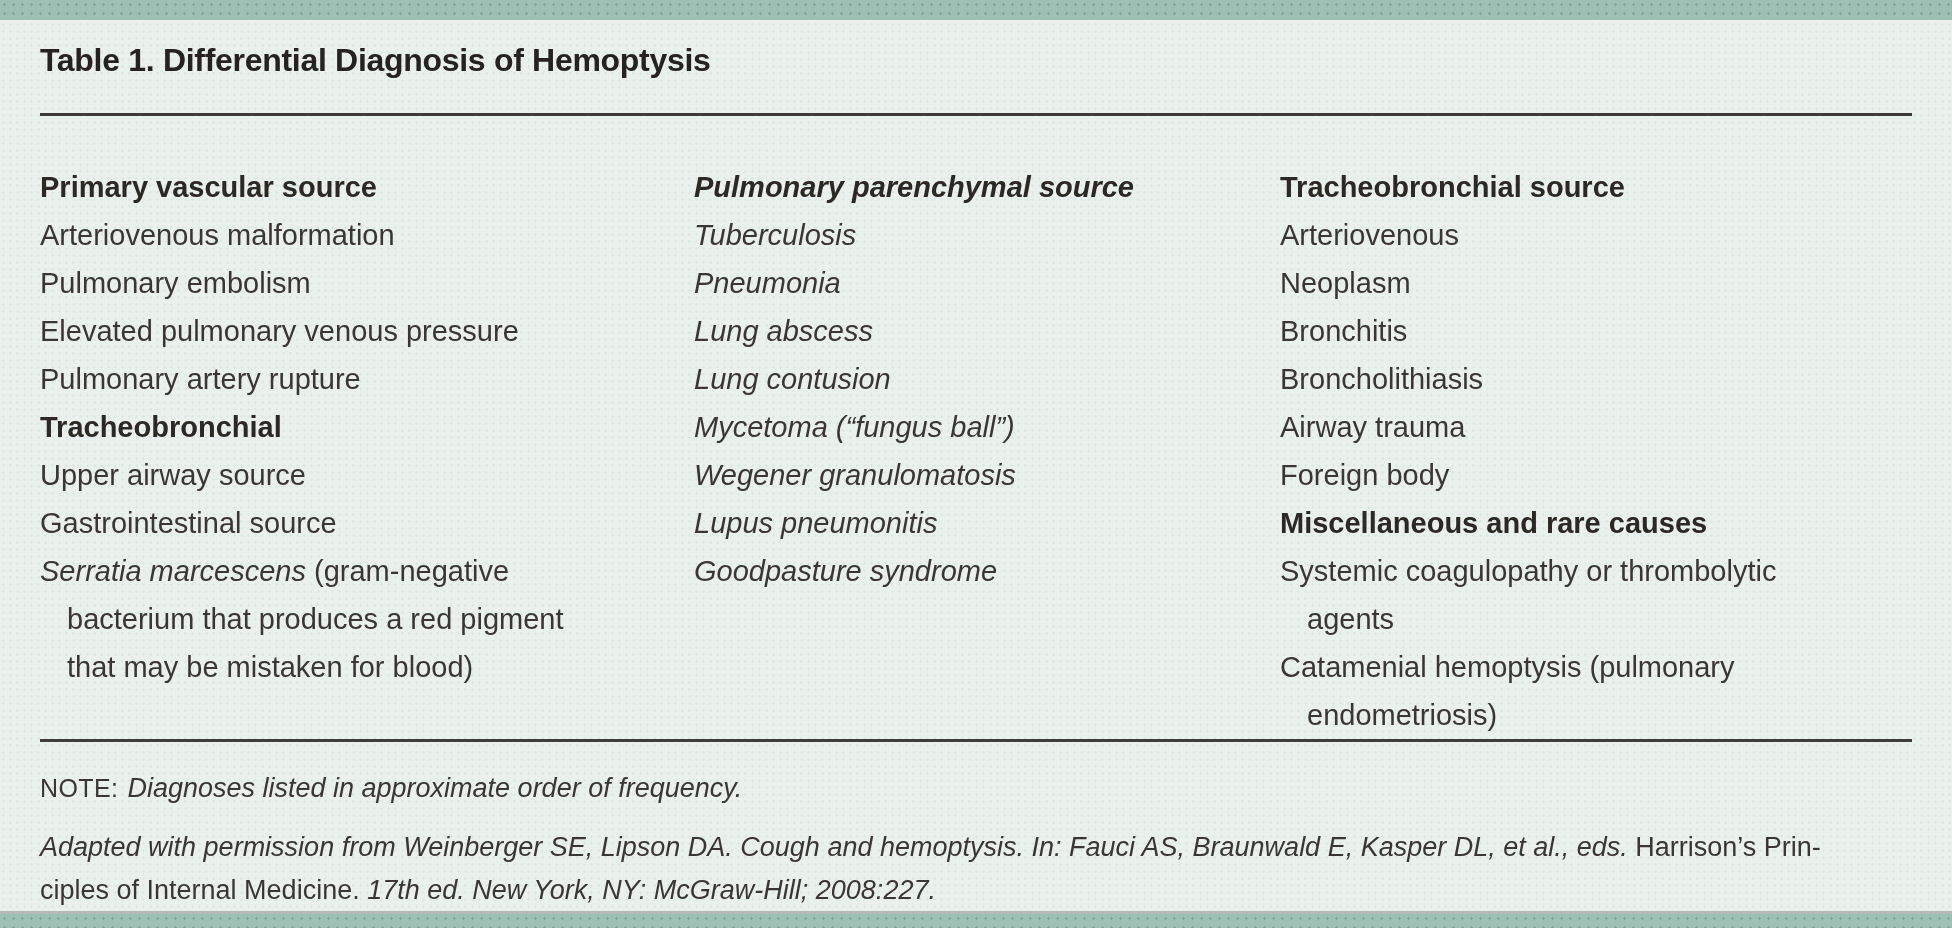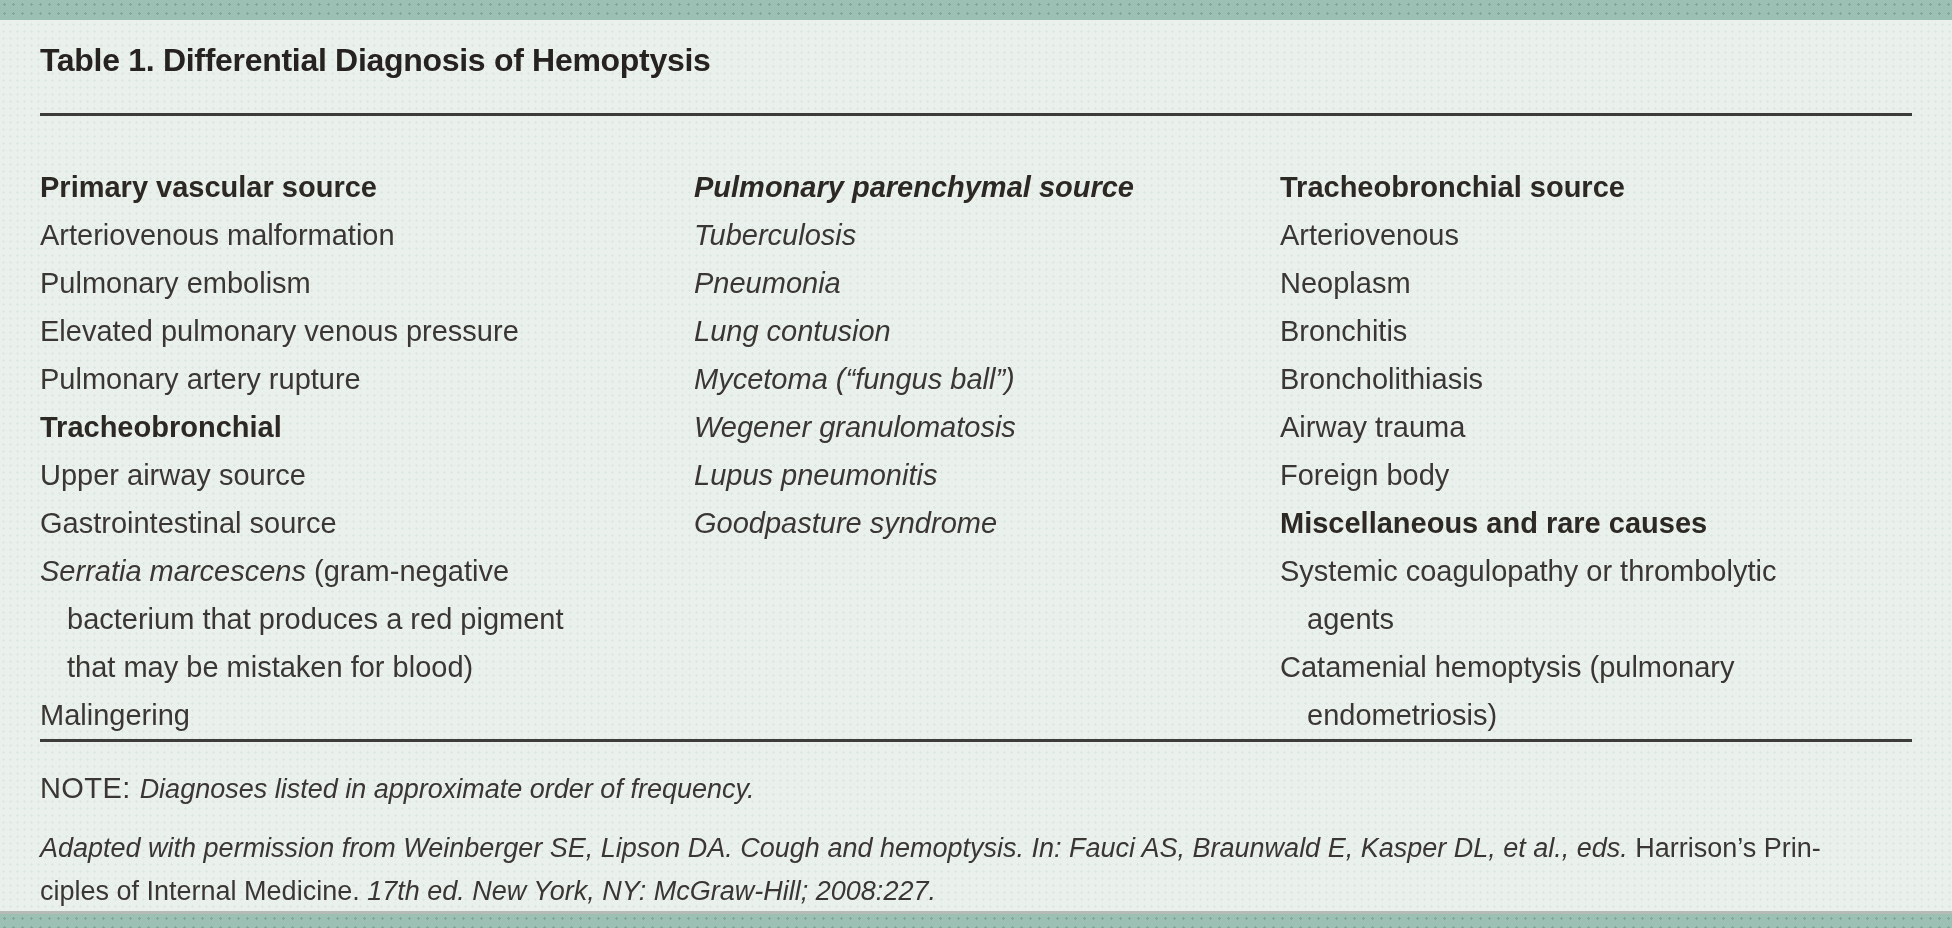--- a/index.html
+++ b/index.html
@@ -57,21 +57,21 @@
   }
   li.hdr { font-weight: 700; color: #2c2824; }
   li.wrap { padding-left: 27px; text-indent: -27px; }
   .it { font-style: italic; }
   .rm { font-style: normal; }
   .note {
     margin: 28px 0 0 0;
     font-size: 27px; line-height: 36px; font-style: italic;
   }
   .note-label {
-    font-style: normal; font-size: 29px; letter-spacing: 0.4px;
+    font-style: normal; font-size: 25px; letter-spacing: 0.4px;
     margin-right: 9px;
     text-align: right;
   }
   .attribution {
     margin: 20px 0 0 0;
     font-size: 27px; line-height: 43px; font-style: italic;
   }
 </style>
 </head>
 <body>
@@ -89,27 +89,27 @@
       <ul class="col col-1">
         <li class="hdr">Primary vascular source</li>
         <li>Arteriovenous malformation</li>
         <li>Pulmonary embolism</li>
         <li>Elevated pulmonary venous pressure</li>
         <li>Pulmonary artery rupture</li>
         <li class="hdr">Tracheobronchial</li>
         <li>Upper airway source</li>
         <li>Gastrointestinal source</li>
         <li class="wrap"><span class="it">Serratia marcescens</span><span> (gram-negative</span><br><span>bacterium that produces a red pigment</span><br><span>that may be mistaken for blood)</span></li>
-        <li>Malingering</li>
       </ul>
 
       <ul class="col col-2">
         <li class="hdr">Pulmonary parenchymal source</li>
         <li>Tuberculosis</li>
         <li>Pneumonia</li>
+        <li>Lung abscess</li>
         <li>Lung contusion</li>
         <li>Mycetoma (“fungus ball”)</li>
         <li>Wegener granulomatosis</li>
         <li>Lupus pneumonitis</li>
         <li>Goodpasture syndrome</li>
       </ul>
 
       <ul class="col col-3">
         <li class="hdr">Tracheobronchial source</li>
         <li>Arteriovenous</li>

